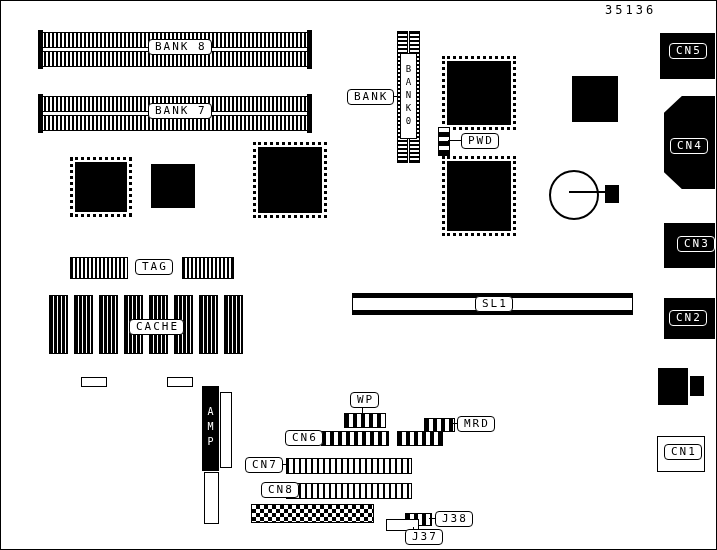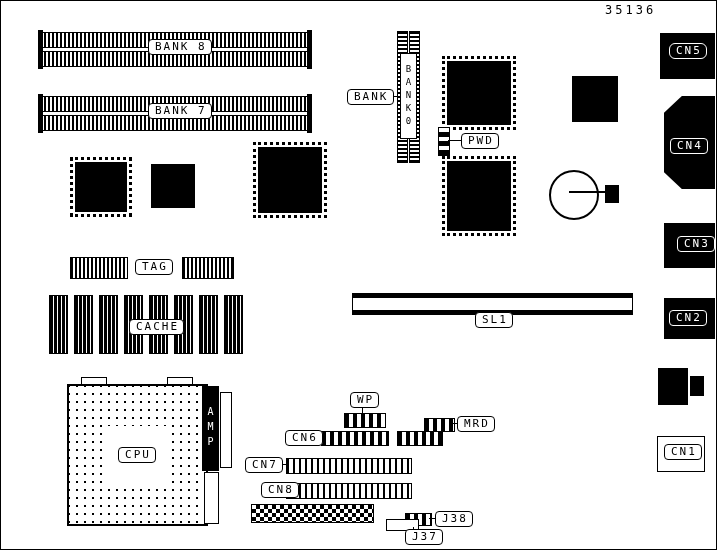--- a/index.html
+++ b/index.html
@@ -95,29 +95,24 @@
   <div class="cachechip" style="left:73px;top:294px;"></div>
   <div class="cachechip" style="left:98px;top:294px;"></div>
   <div class="cachechip" style="left:123px;top:294px;"></div>
   <div class="cachechip" style="left:148px;top:294px;"></div>
   <div class="cachechip" style="left:173px;top:294px;"></div>
   <div class="cachechip" style="left:198px;top:294px;"></div>
   <div class="cachechip" style="left:223px;top:294px;"></div>
   <div class="lbl" style="left:128px;top:318px;">CACHE</div>
 
   <div class="slot-long" style="left:351px;top:292px;width:279px;height:20px;"></div>
-  <div class="lbl" style="left:474px;top:311px;text-align:right;">SL1</div>
+  <div class="lbl" style="left:474px;top:295px;text-align:right;">SL1</div>
 
   <div class="tab" style="left:80px;top:376px;width:24px;height:8px;"></div>
   <div class="tab" style="left:166px;top:376px;width:24px;height:8px;"></div>
-  <div class="cpu" style="left:66px;top:383px;width:137px;height:138px;">
-    <div class="cpu-hole" style="left:39px;top:40px;width:58px;height:58px;">
-      <span class="lbl" style="position:static;">CPU</span>
-    </div>
-  </div>
 
   <div class="ampbar" style="left:201px;top:385px;width:17px;height:85px;">AMP</div>
   <div class="whitebox" style="left:219px;top:391px;width:10px;height:74px;"></div>
   <div class="whitebox" style="left:203px;top:471px;width:13px;height:50px;"></div>
 
   <div class="lbl" style="left:349px;top:391px;">WP</div>
   <div class="line" style="left:361px;top:404px;width:1px;height:9px;"></div>
   <div class="hdr" style="left:343px;top:412px;width:40px;height:13px;"></div>
 
   <div class="hdr" style="left:423px;top:417px;width:29px;height:12px;"></div>
@@ -141,21 +136,21 @@
 
   <div class="hdr" style="left:404px;top:512px;width:25px;height:11px;"></div>
   <div class="line" style="left:428px;top:517px;width:7px;height:1px;"></div>
   <div class="lbl" style="left:434px;top:510px;">J38</div>
 
   <div class="whitebox" style="left:385px;top:518px;width:31px;height:10px;"></div>
   <div class="line" style="left:412px;top:526px;width:1px;height:4px;"></div>
   <div class="lbl" style="left:404px;top:528px;">J37</div>
 
   <div class="blackchip" style="left:659px;top:32px;width:55px;height:46px;"></div>
-  <div class="lbl lbl-dark" style="left:668px;top:42px;border-radius:6px;">CN5</div>
+  <div class="lbl lbl-dark" style="left:668px;top:42px;">CN5</div>
 
   <div class="blackchip cn4shape" style="left:663px;top:95px;width:51px;height:93px;"></div>
   <div class="lbl lbl-dark" style="left:669px;top:137px;">CN4</div>
 
   <div class="blackchip" style="left:663px;top:222px;width:51px;height:45px;"></div>
   <div class="lbl lbl-dark" style="left:676px;top:235px;">CN3</div>
 
   <div class="blackchip" style="left:663px;top:297px;width:51px;height:41px;"></div>
   <div class="lbl lbl-dark" style="left:668px;top:309px;">CN2</div>
 

